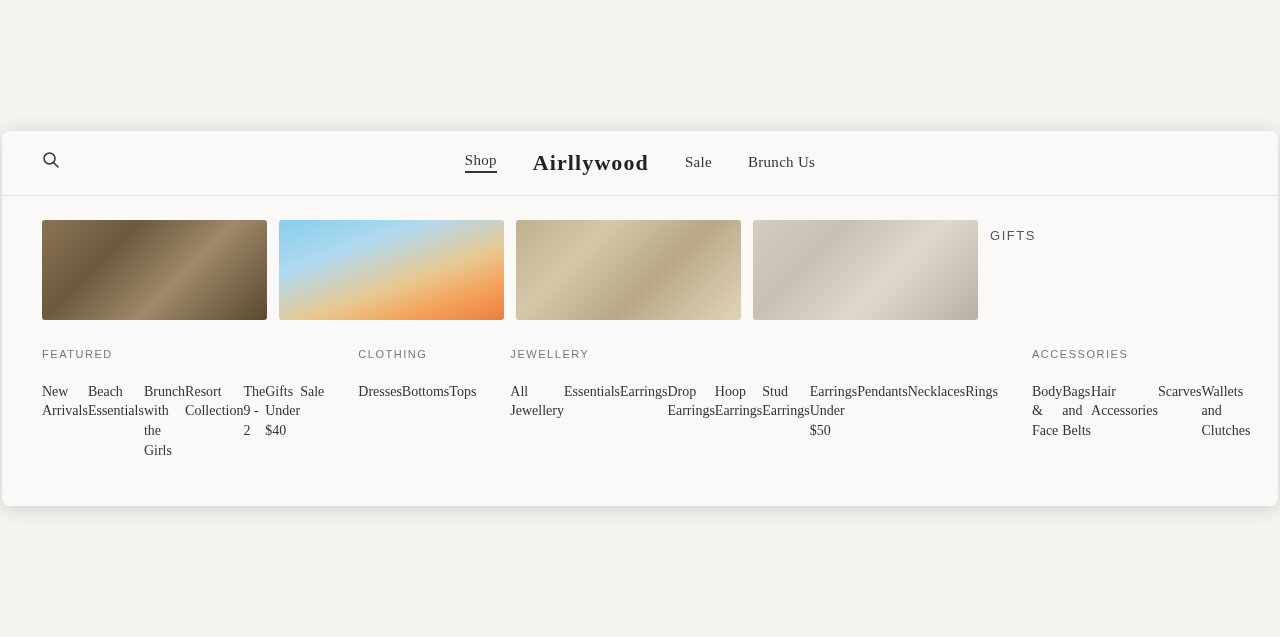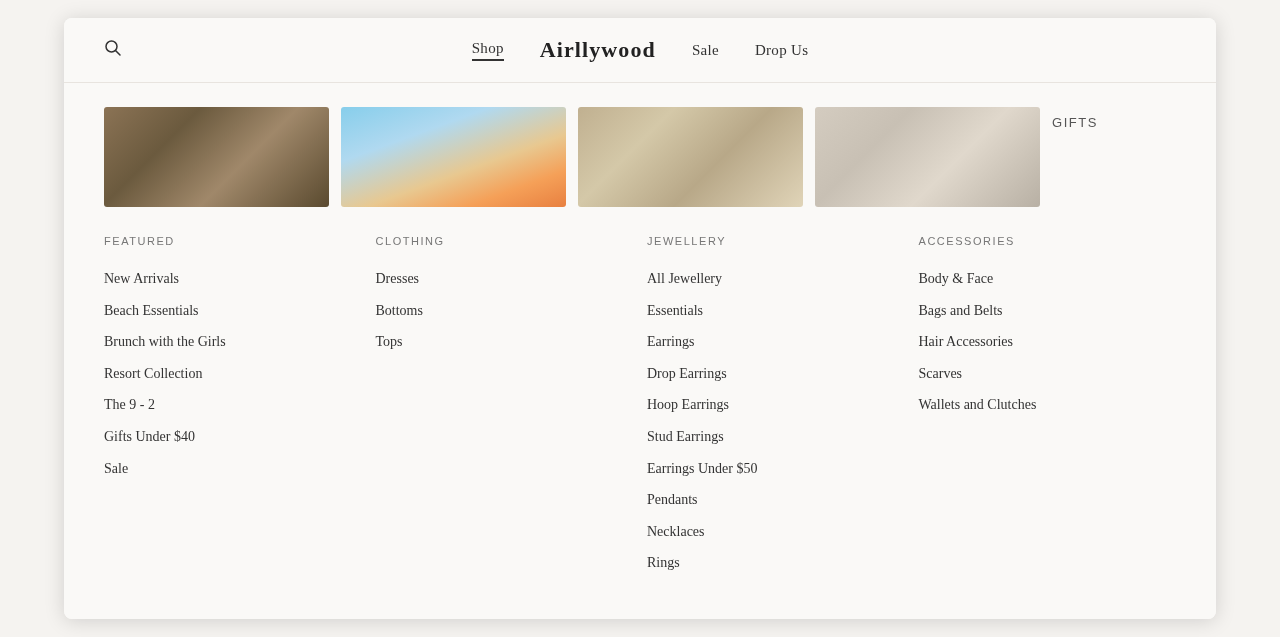--- a/index.html
+++ b/index.html
@@ -5,21 +5,21 @@
     * { margin: 0; padding: 0; box-sizing: border-box; }
     body {
       font-family: Georgia, 'Times New Roman', serif;
       background: #f5f3f0;
       display: flex;
       justify-content: center;
       align-items: center;
       min-height: 100vh;
     }
     .window {
-      width: 1152px;
+      width: 1276px;
       background: #faf9f7;
       border-radius: 8px;
       box-shadow: 0 2px 20px rgba(0,0,0,0.15);
       overflow: hidden;
     }
     
     .nav {
       display: flex;
       align-items: center;
       justify-content: center;
@@ -114,21 +114,21 @@
       font-size: 11px;
       letter-spacing: 0.14em;
       text-transform: uppercase;
       color: #777;
       margin-bottom: 16px;
       font-weight: normal;
     }
     .col-list {
       list-style: none;
       display: flex;
-      flex-direction: column;
+      flex-direction: row;
       gap: 0;
     }
     .col-list li {
       padding: 6px 0;
     }
     .col-list li a {
       font-family: Georgia, serif;
       font-size: 14px;
       color: #333;
       text-decoration: none;
@@ -145,21 +145,21 @@
     <span class="nav-search">
       <svg width="18" height="18" viewBox="0 0 18 18" fill="none" xmlns="http://www.w3.org/2000/svg">
         <circle cx="7.5" cy="7.5" r="5.5" stroke="#333" stroke-width="1.5"></circle>
         <line x1="11.5" y1="11.5" x2="16" y2="16" stroke="#333" stroke-width="1.5" stroke-linecap="round"></line>
       </svg>
     </span>
     <div class="nav-center">
       <a class="nav-link active">Shop</a>
       <span class="nav-brand">Airllywood</span>
       <a class="nav-link">Sale</a>
-      <a class="nav-link">Drop Us</a>
+      <a class="nav-link">Brunch Us</a>
     </div>
   </nav>
 
   <div class="dropdown">
 
     <div class="images-row">
       <div class="img-placeholder img1"></div>
       <div class="img-placeholder img2"></div>
       <div class="img-placeholder img3"></div>
       <div class="img-placeholder img4"></div>

